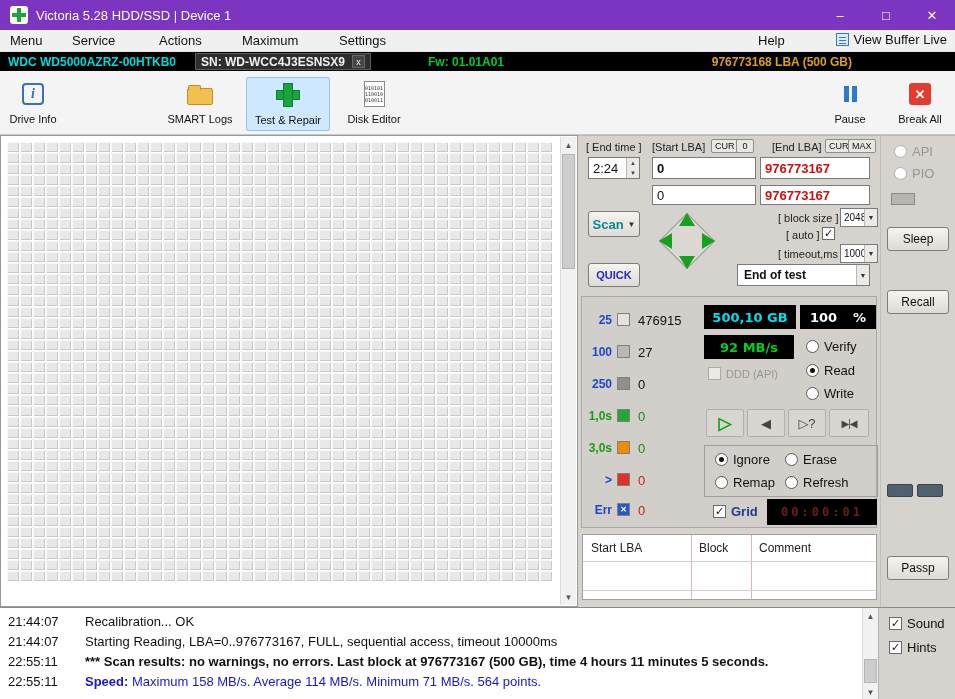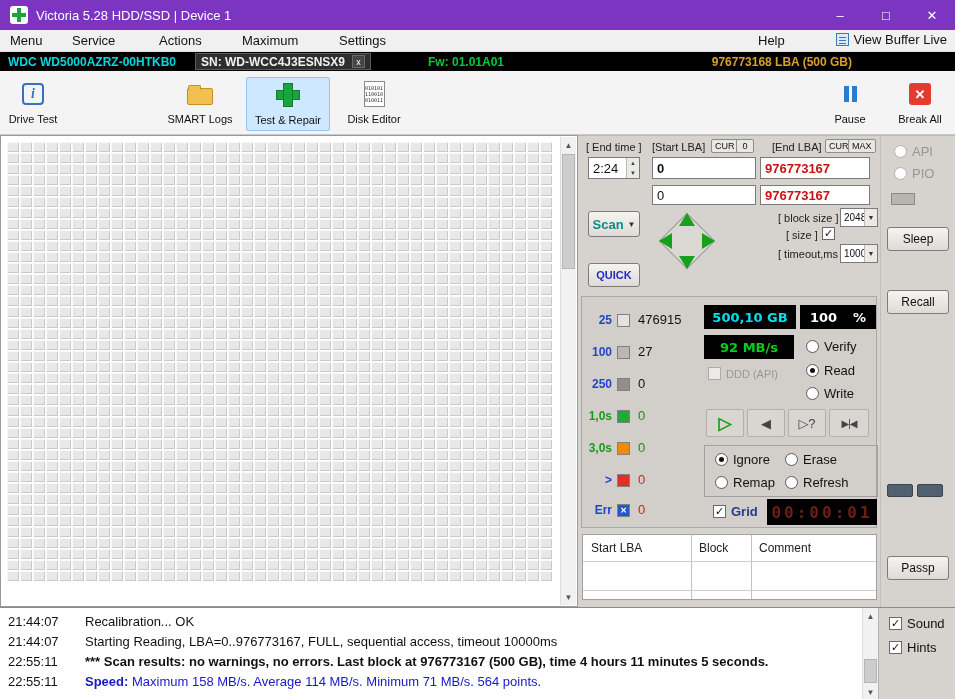--- a/index.html
+++ b/index.html
@@ -78,33 +78,33 @@
 
   .dpad { position:absolute; left:77px; top:73px; width:64px; height:64px; }
   .dpad .diamond { position:absolute; left:12px; top:12px; width:40px; height:40px; background:#dbd8d3; border:1px solid #9a9a9a; transform:rotate(45deg); }
   .tri { position:absolute; width:0; height:0; }
   .tri.up    { left:24px; top:4px;  border-left:8px solid transparent; border-right:8px solid transparent; border-bottom:13px solid #17a01c; }
   .tri.down  { left:24px; top:47px; border-left:8px solid transparent; border-right:8px solid transparent; border-top:13px solid #17a01c; }
   .tri.left  { left:4px;  top:24px; border-top:8px solid transparent; border-bottom:8px solid transparent; border-right:13px solid #17a01c; }
   .tri.right { left:47px; top:24px; border-top:8px solid transparent; border-bottom:8px solid transparent; border-left:13px solid #17a01c; }
 
   .stats-frame { position:absolute; left:3px; top:160px; width:296px; height:232px; border:1px solid #a8a8a8; background:#d2cfca; }
-  .stat-row { position:absolute; left:0; height:14px; display:flex; align-items:flex-end; }
+  .stat-row { position:absolute; left:0; height:14px; display:flex; align-items:flex-start; }
   .stat-label { width:30px; text-align:right; font-size:12px; font-weight:bold; }
   .lb-blue { color:#2244cc; } .lb-green { color:#1a9a1a; }
   .sq { width:13px; height:13px; border:1px solid #808080; margin-left:5px; position:relative; }
   .sq.sq-err { display:flex; align-items:center; justify-content:center; color:#fff; font-size:8px; font-weight:bold; }
   .stat-val { margin-left:8px; font-size:13px; }
   .v-green { color:#1a8a1a; } .v-red { color:#cc2020; }
 
   .lcd { position:absolute; background:#000; display:flex; align-items:center; font-weight:bold; font-size:13px; font-family:"DejaVu Sans",sans-serif; }
   .lcd.cap { color:#00e0f0; justify-content:center; }
   .lcd.pct { color:#fff; justify-content:space-between; padding:0 10px; }
   .lcd.spd { color:#00d020; justify-content:center; }
-  .lcd.timer { color:#6e1f16; justify-content:center; font-family:"DejaVu Sans Mono",monospace; font-size:16px; letter-spacing:3px; }
+  .lcd.timer { color:#6e1f16; justify-content:center; font-family:"DejaVu Sans Mono",monospace; font-size:12px; letter-spacing:3px; }
 
   .check-row, .radio-row { position:absolute; display:flex; align-items:center; gap:5px; font-size:13px; white-space:nowrap; }
   .cb { width:13px; height:13px; border:1px solid #6a6a6a; background:#fff; display:inline-flex; align-items:center; justify-content:center; font-size:11px; color:#111; flex:0 0 auto; }
   .cb.checked::after { content:"✓"; }
   .cb.disabled { border-color:#ababab; background:#eceae6; }
   .radio { width:13px; height:13px; border:1px solid #5a5a5a; border-radius:50%; background:#fff; position:relative; flex:0 0 auto; }
   .radio.checked::after { content:""; position:absolute; inset:3px; background:#111; border-radius:50%; }
   .radio.disabled { border-color:#b2b2b2; }
   .dim { color:#9a968f; }
   .grid-label { font-weight:bold; color:#223a8c; }
@@ -169,21 +169,21 @@
   </span>
   <span class="dev-fw">Fw: 01.01A01</span>
   <span class="dev-cap">976773168 LBA (500 GB)</span>
 </div>
 
 <div class="toolbar">
   <div class="tbtn" style="left:2px; width:62px">
     <span class="ticon">
         <span class="drive-info-glyph">i</span>
       </span>
-    <span>Drive Test</span>
+    <span>Drive Info</span>
   </div>
   <div class="tbtn selected" style="left:246px; width:84px">
     <span class="ticon">
         <span class="cross-glyph"></span>
       </span>
     <span>Test &amp; Repair</span>
   </div>
   <div class="tbtn" style="left:160px; width:80px">
     <span class="ticon">
         <span class="folder-glyph"></span>
@@ -1933,29 +1933,33 @@
     <div class="tri down"></div>
     <div class="tri left"></div>
     <div class="tri right"></div>
   </div>
 
   <span class="lbl" style="left:200px; top:76px">[ block size ]</span>
   <div class="combo" style="left:262px; top:72px; width:38px; height:19px">
     <span class="cval">2048</span>
     <span class="carr">▼</span>
   </div>
-  <span class="lbl" style="left:208px; top:93px">[ size ]</span>
+  <span class="lbl" style="left:208px; top:93px">[ auto ]</span>
   <span class="cb checked" style="position:absolute; left:244px; top:91px"></span>
   <span class="lbl" style="left:200px; top:112px">[ timeout,ms ]</span>
   <div class="combo" style="left:262px; top:108px; width:38px; height:19px">
     <span class="cval">10000</span>
     <span class="carr">▼</span>
   </div>
 
   <div class="btn quick-btn" style="left:10px; top:127px; width:52px; height:24px">QUICK</div>
+  <div class="combo big" style="left:159px; top:128px; width:133px; height:22px">
+    <span class="cval">End of test</span>
+    <span class="carr">▼</span>
+  </div>
 
   <div class="stats-frame">
     <div class="stat-row" style="top:16px">
       <span class="stat-label lb-blue">25</span>
       <span class="sq" style="background:#e2e2e2"></span>
       <span class="stat-val">476915</span>
     </div>
     <div class="stat-row" style="top:48px">
       <span class="stat-label lb-blue">100</span>
       <span class="sq" style="background:#b8b8b8"></span>

